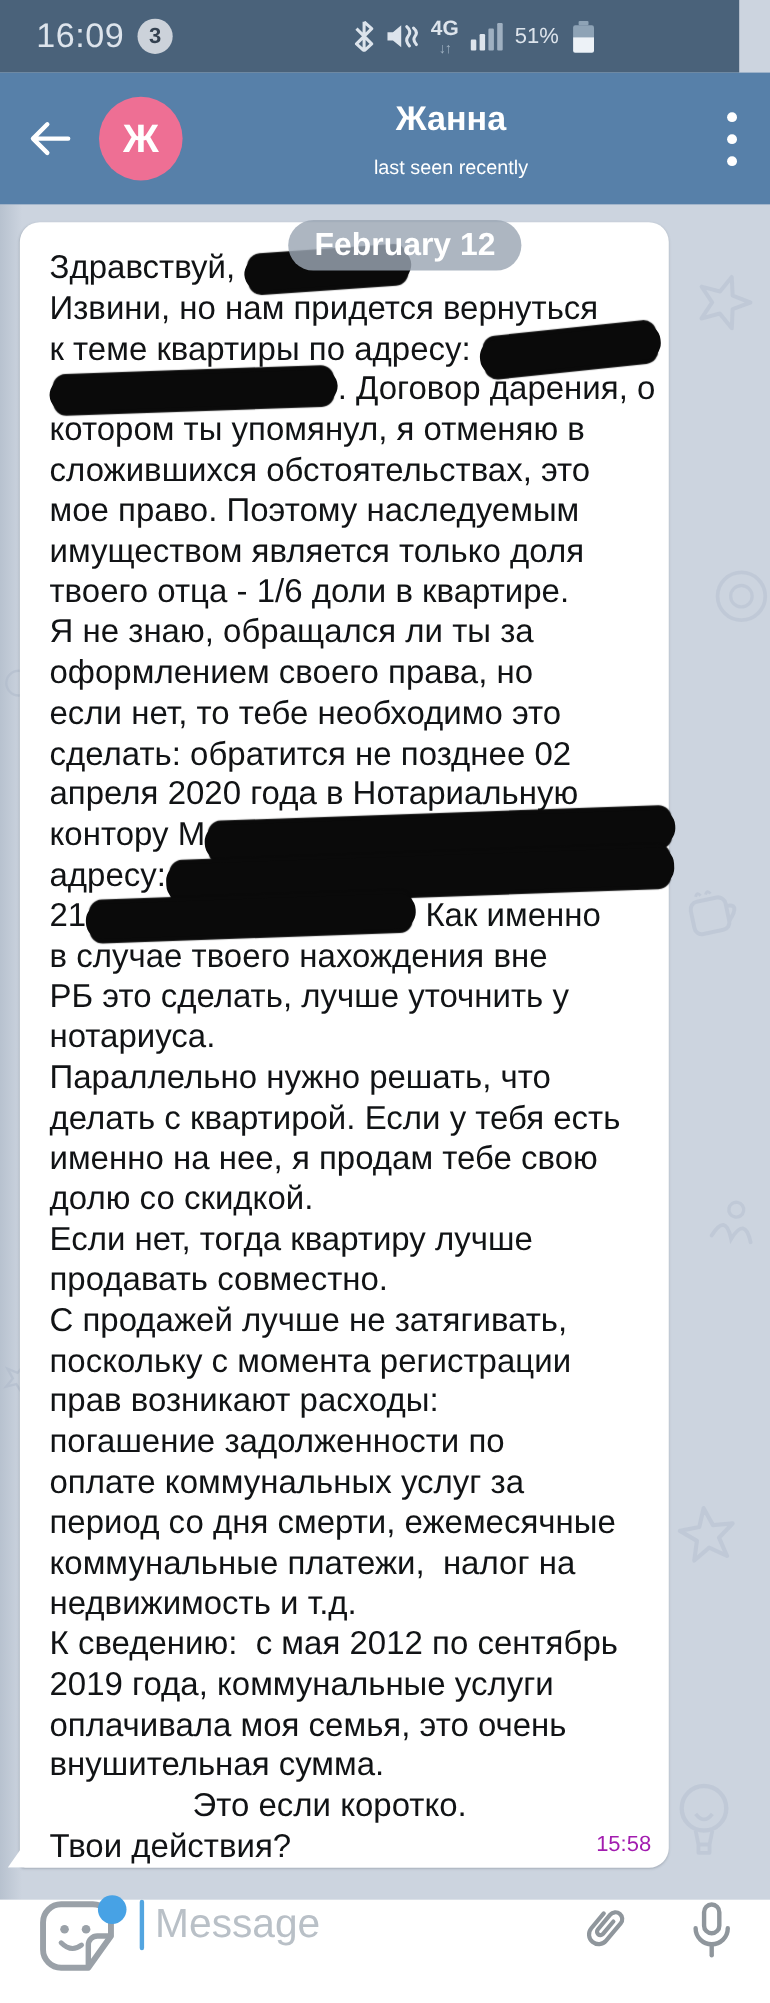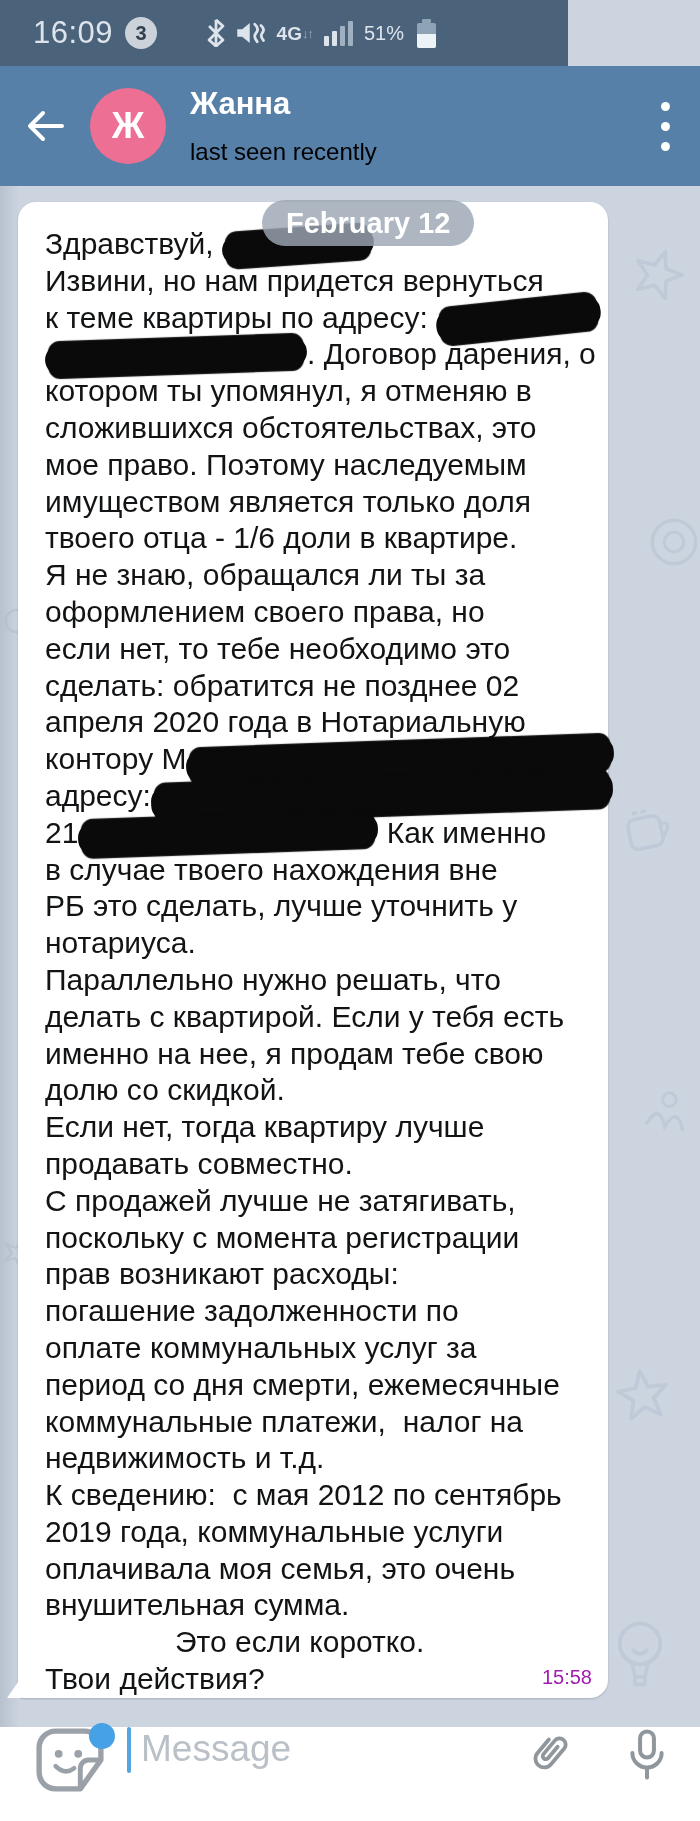--- a/index.html
+++ b/index.html
@@ -1,47 +1,47 @@
 <!DOCTYPE html>
 <html><head>
 <meta charset="utf-8">
 <style>
   html,body{margin:0;padding:0;background:#222;}
   *{box-sizing:border-box;font-family:"Liberation Sans",sans-serif;}
   .screen{position:relative;width:700px;height:1821px;margin:0 auto;overflow:hidden;background:#ccd4df;}
 
   
-  .status-bar{position:absolute;top:0;left:0;width:568px;height:66px;background:#4a627a;
+  .status-bar{position:absolute;top:0;left:0;width:672px;height:66px;background:#4a627a;
     display:flex;align-items:center;justify-content:space-between;padding:0 0 0 33px;}
   .sb-left{display:flex;align-items:center;gap:12px;}
   .sb-time{color:#dde4ec;font-size:31px;letter-spacing:.5px;}
   .sb-badge{width:32px;height:32px;border-radius:50%;background:#ccd2da;color:#33404f;
     font-size:20px;font-weight:bold;display:flex;align-items:center;justify-content:center;}
   .sb-right{display:flex;align-items:center;gap:11px;margin-right:132px;}
   .sb-right svg{display:block;}
-  .net4g{display:flex;flex-direction:row;align-items:center;line-height:1;color:#dde4ec;}
+  .net4g{display:flex;flex-direction:column;align-items:center;line-height:1;color:#dde4ec;}
   .net4g .g{font-size:19px;font-weight:bold;letter-spacing:0;}
   .net4g .arr{font-size:13px;color:#9fb0c1;margin-top:1px;letter-spacing:-1px;}
   .sigbars{display:flex;align-items:flex-end;gap:3px;height:26px;}
   .sigbars i{display:block;width:5px;border-radius:1px;}
   .sb-batt-pct{color:#dde4ec;font-size:20px;}
   .battery{width:19px;height:29px;position:relative;margin-left:2px;}
   .battery .nub{position:absolute;top:0;left:5px;width:9px;height:4px;background:#8ea3b6;border-radius:1px;}
   .battery .body{position:absolute;top:4px;left:0;width:19px;height:25px;border-radius:2px;overflow:hidden;background:#8ea3b6;}
   .battery .fill{position:absolute;bottom:0;left:0;width:100%;height:56%;background:#edf2f7;}
 
   
   .header{position:absolute;top:66px;left:0;width:700px;height:120px;background:#5780a9;
     display:flex;align-items:center;}
   .back-btn{width:90px;height:100%;display:flex;align-items:center;justify-content:center;cursor:pointer;}
   .avatar{width:76px;height:76px;border-radius:50%;background:#ee6f94;color:#fff;
     display:flex;align-items:center;justify-content:center;font-size:36px;font-weight:bold;margin-right:24px;}
-  .h-texts{display:flex;flex-direction:column;gap:16px;flex:1;}
+  .h-texts{display:flex;flex-direction:column;gap:16px;flex:1;align-items:center;}
   .h-title{color:#ffffff;font-size:31px;font-weight:bold;}
-  .h-sub{color:#000000;font-size:24px;}
+  .h-sub{color:#ffffff;font-size:18px;}
   .menu-btn{width:70px;height:100%;display:flex;flex-direction:column;align-items:center;justify-content:center;gap:11px;cursor:pointer;}
   .menu-btn i{width:9px;height:9px;border-radius:50%;background:#fff;display:block;}
 
   
   .chat{position:absolute;top:186px;left:0;width:700px;height:1541px;background:#ccd4df;}
   .chat-shade{position:absolute;inset:0;background:linear-gradient(to right,rgba(110,128,150,.22),rgba(110,128,150,0) 20px);pointer-events:none;}
   .doodle{position:absolute;opacity:.5;pointer-events:none;}
   .doodle svg{display:block;}
 
   .date-chip{position:absolute;top:14px;left:262px;height:46px;padding:0 24px;border-radius:23px;

